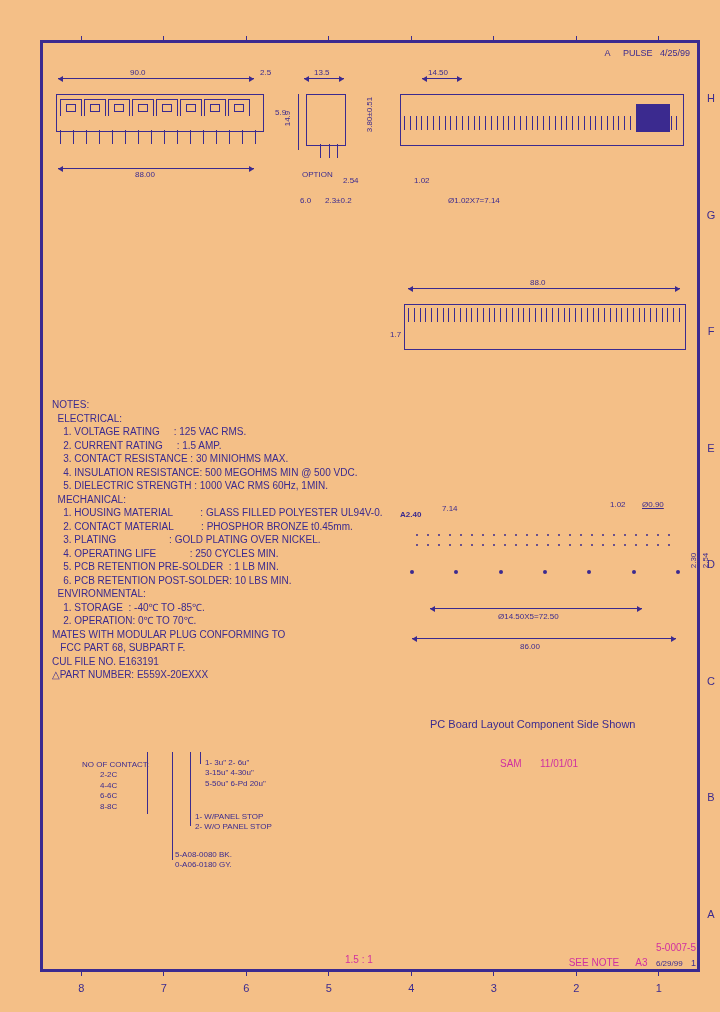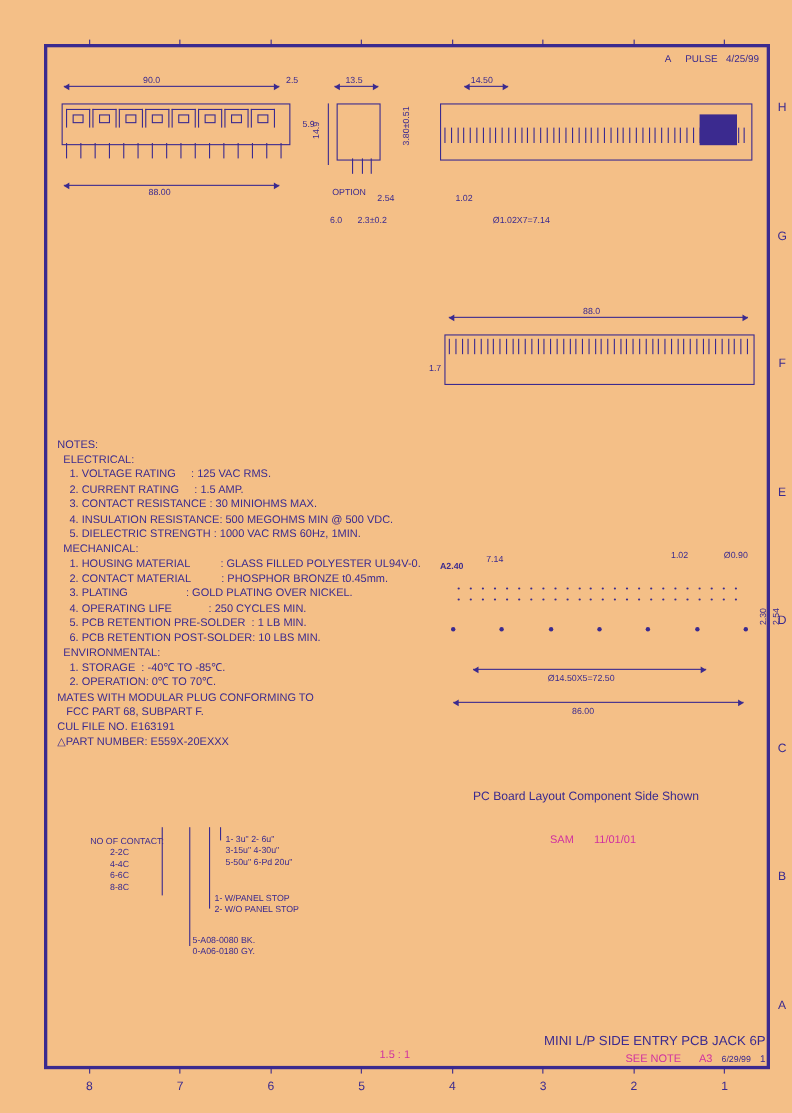--- a/index.html
+++ b/index.html
@@ -353,21 +353,21 @@
       <span></span>
       <span></span>
       <span></span>
       <span></span>
   </div>
   <div class="dim" style="left:390px; top:330px;text-align:right;">1.7</div>
 
   <div class="dim" style="left:400px; top:510px;font-weight:bold;">A2.40</div>
   <div class="dim" style="left:442px; top:504px;">7.14</div>
   <div class="dim" style="left:610px; top:500px;">1.02</div>
-  <div class="dim" style="left:658px; top:500px;">Ø0.90</div>
+  <div class="dim" style="left:642px; top:500px;text-decoration:underline;">Ø0.90</div>
 
   <div class="footprint-row" style="left:416px; top:534px; width:254px;">
     <span></span>
       <span></span>
       <span></span>
       <span></span>
       <span></span>
       <span></span>
       <span></span>
       <span></span>
@@ -477,21 +477,23 @@
   <div class="dimline-v" style="left:147px; top:752px; height:62px;"></div>
   <div class="dimline-v" style="left:172px; top:752px; height:108px;"></div>
   <div class="dimline-v" style="left:190px; top:752px; height:74px;"></div>
   <div class="dimline-v" style="left:200px; top:752px; height:12px;"></div>
 
   <div class="pcb-label" style="left:430px; top:718px;">PC Board Layout Component Side Shown</div>
   <div class="magenta" style="position:absolute; left:500px; top:758px;">SAM</div>
   <div class="magenta" style="position:absolute; left:540px; top:758px;">11/01/01</div>
 
   <div class="title-block">
-    <div style="color:#3b2a8f; font-size:12px;">MINI L/P SIDE ENTRY PCB JACK 6P</div>
+    <div style="margin-top:6px;">
+      <span class="mag">5-0007-5</span>
+    </div>
     <div style="margin-top:4px;">
       <span class="mag">SEE NOTE</span>
       &nbsp;&nbsp;&nbsp;&nbsp;
       <span class="mag">A3</span>
       &nbsp;
       <span style="font-size:8px;">6/29/99</span>
       &nbsp;
       <span style="font-size:9px;">1</span>
     </div>
   </div>

